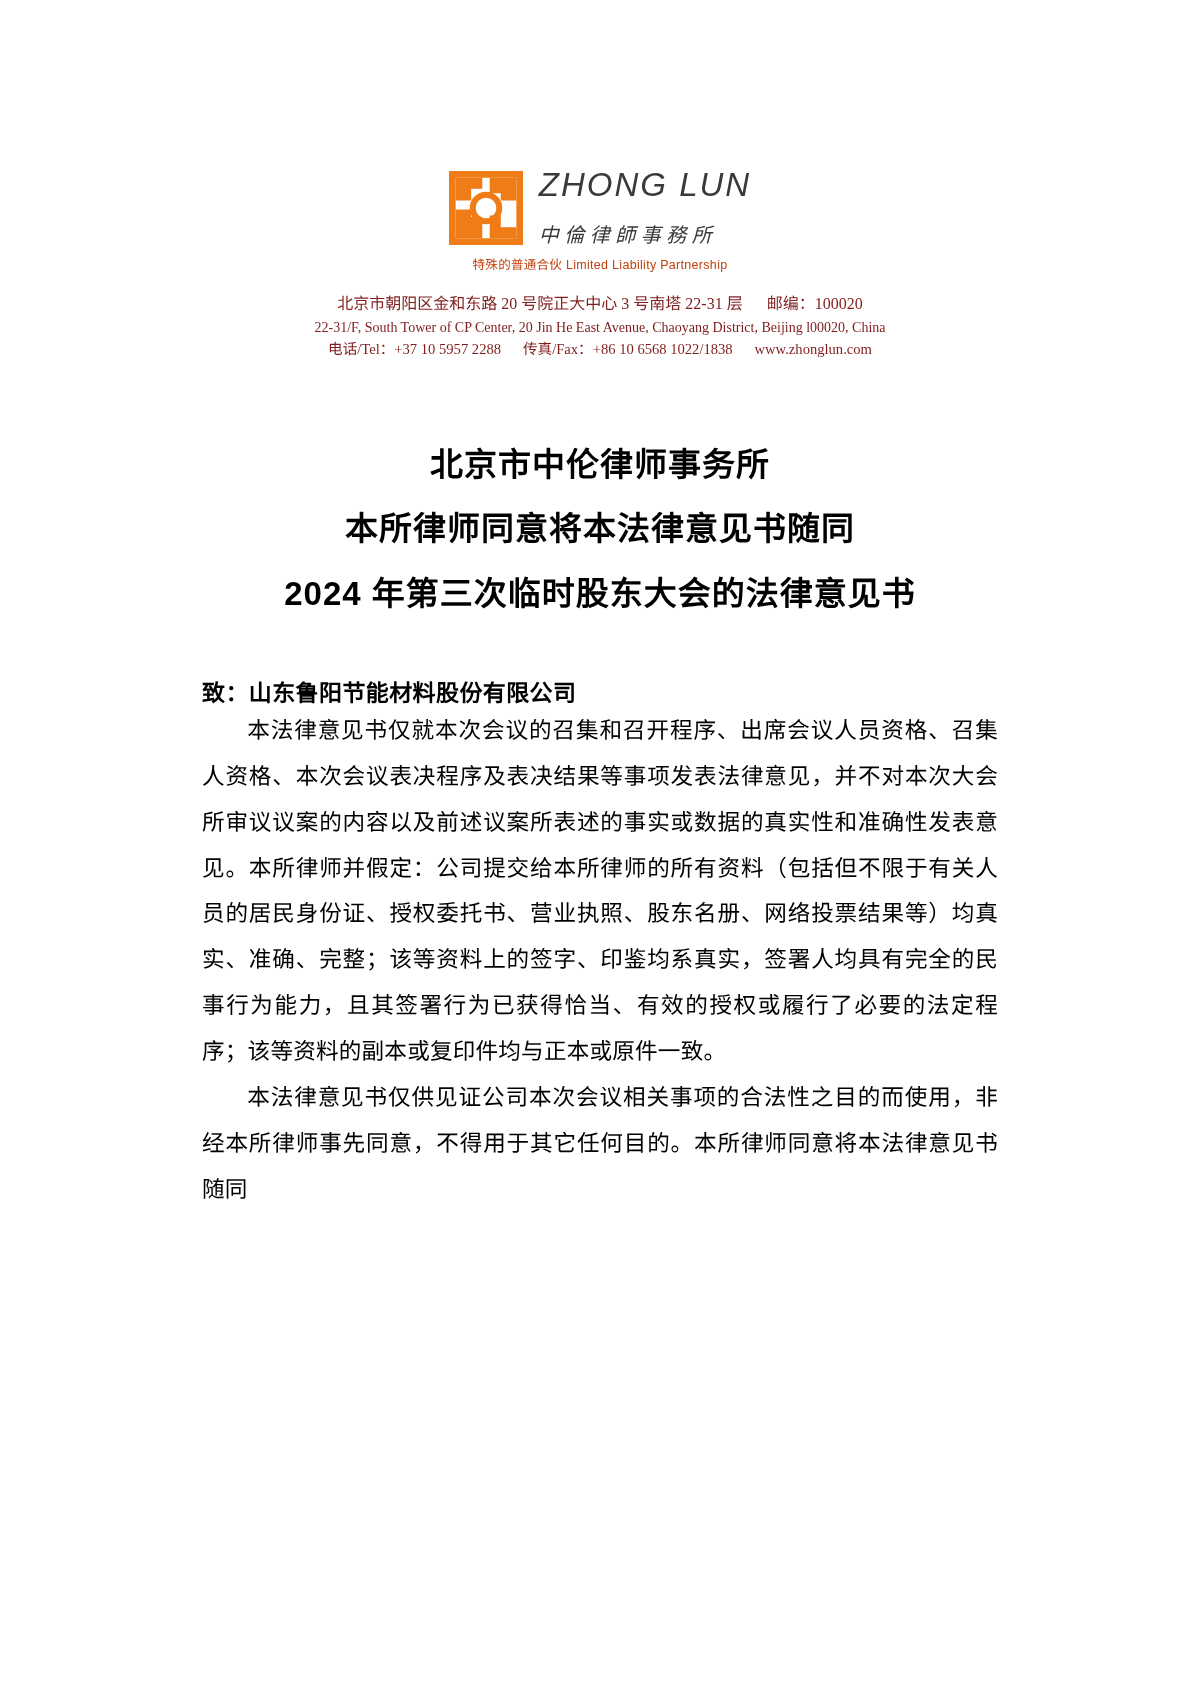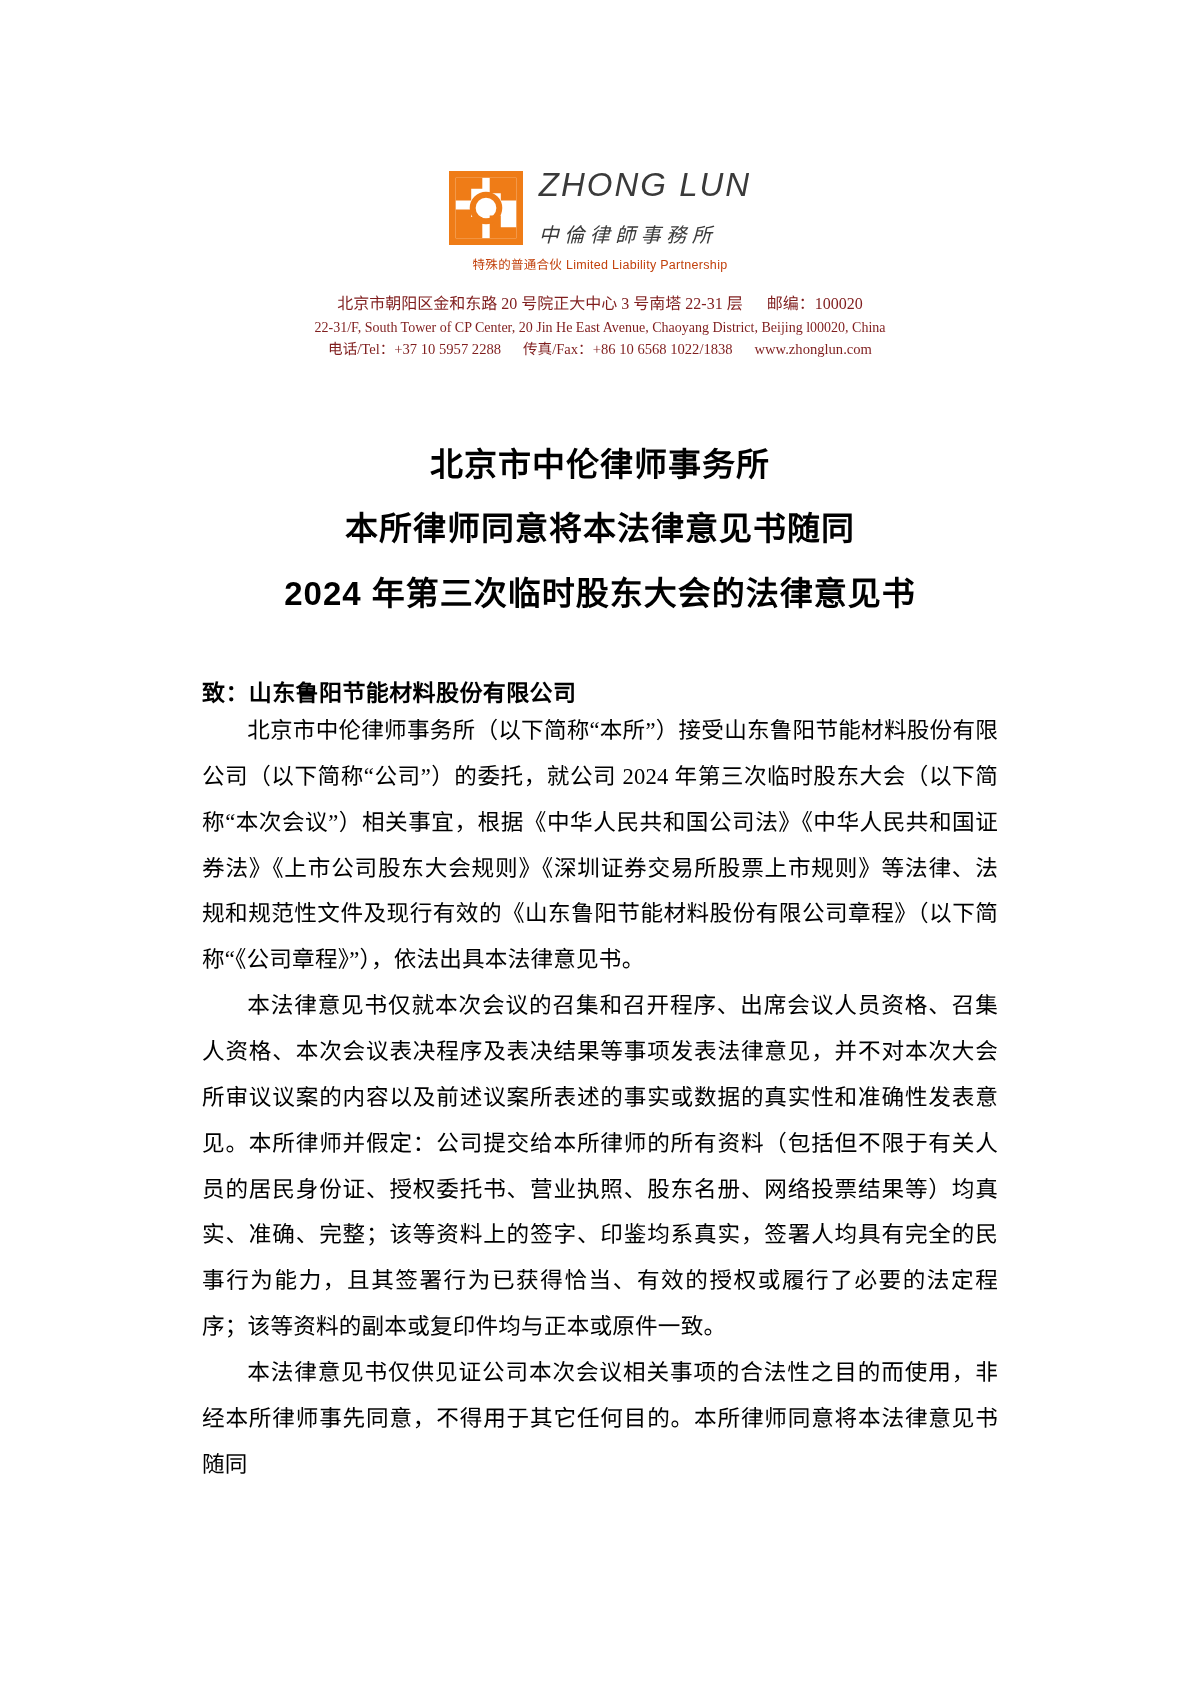--- a/index.html
+++ b/index.html
@@ -172,18 +172,17 @@
 
   <div class="doc-title">
     <div class="t-line">北京市中伦律师事务所</div>
     <div class="t-line">本所律师同意将本法律意见书随同</div>
     <div class="t-line">2024 年第三次临时股东大会的法律意见书</div>
   </div>
 
   <div class="body-wrap">
     <div class="addressee">致：山东鲁阳节能材料股份有限公司</div>
 
-    <p class="para">北京市中伦律师事务所（以下简称“本所”）接受山东鲁阳节能材料股份有限公司（以下简称“公司”）的委托，就公司 2024 年第三次临时股东大会（以下简称“本次会议”）相关事宜，根据《中华人民共和国公司法》《中华人民共和国证券法》《上市公司股东大会规则》《深圳证券交易所股票上市规则》等法律、法规和规范性文件及现行有效的《山东鲁阳节能材料股份有限公司章程》（以下简称“《公司章程》”），依法出具本法律意见书。</p>
     <p class="para">本法律意见书仅就本次会议的召集和召开程序、出席会议人员资格、召集人资格、本次会议表决程序及表决结果等事项发表法律意见，并不对本次大会所审议议案的内容以及前述议案所表述的事实或数据的真实性和准确性发表意见。本所律师并假定：公司提交给本所律师的所有资料（包括但不限于有关人员的居民身份证、授权委托书、营业执照、股东名册、网络投票结果等）均真实、准确、完整；该等资料上的签字、印鉴均系真实，签署人均具有完全的民事行为能力，且其签署行为已获得恰当、有效的授权或履行了必要的法定程序；该等资料的副本或复印件均与正本或原件一致。</p>
     <p class="para">本法律意见书仅供见证公司本次会议相关事项的合法性之目的而使用，非经本所律师事先同意，不得用于其它任何目的。本所律师同意将本法律意见书随同</p>
   </div>
 
 </div>
 
 </body></html>

